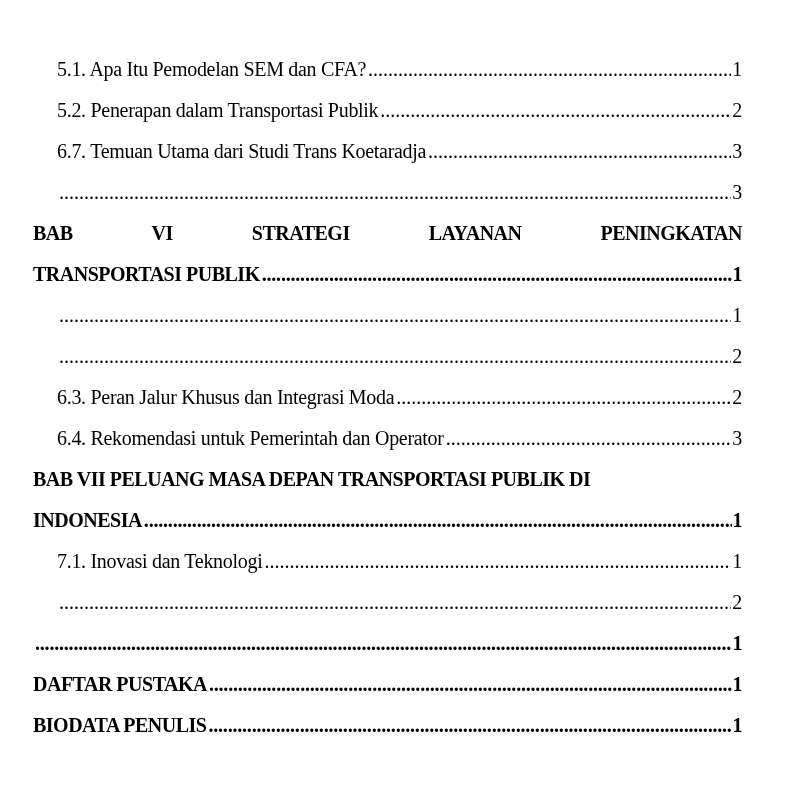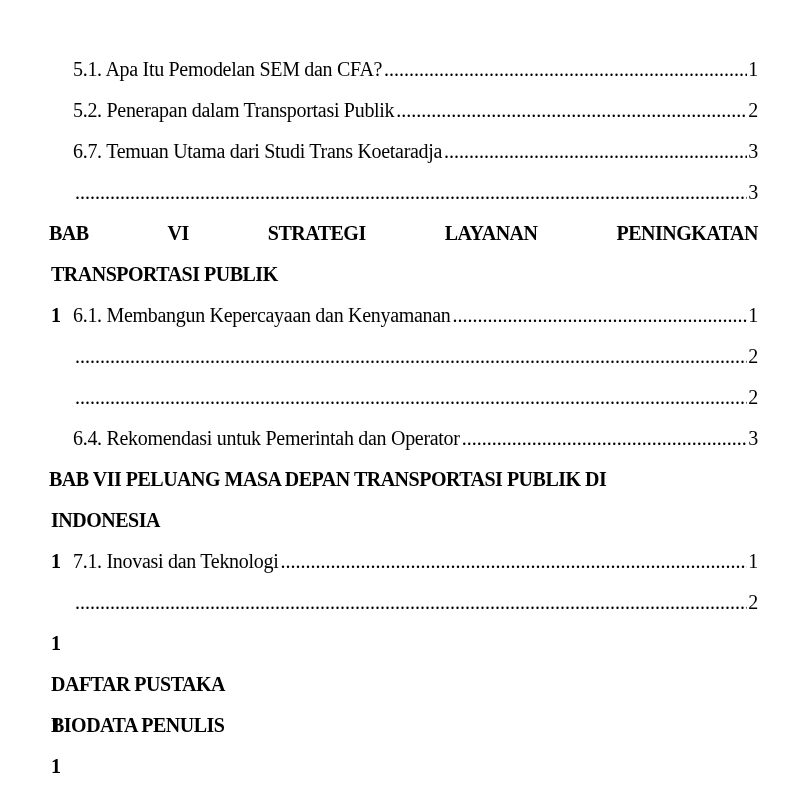--- a/index.html
+++ b/index.html
@@ -13,38 +13,36 @@
       position: relative;
       overflow: hidden;
       font-family: "Liberation Serif", serif;
       color: #000000;
     }
     .toc {
       position: absolute;
       left: 33px;
       top: 49px;
       width: 709px;
-      margin-left: 16px;
     }
     .line {
       height: 41px;
       line-height: 41px;
       font-size: 20px;
       display: flex;
       align-items: baseline;
       white-space: nowrap;
       letter-spacing: -0.3px;
     }
     .sub {
       padding-left: 24px;
     }
     .bold {
       font-weight: bold;
       letter-spacing: -0.5px;
-      flex-direction: column;
     }
     .title {
       flex: 0 0 auto;
     }
     .leader {
       flex: 1 1 auto;
       overflow: hidden;
       margin: 0 1px 0 2px;
       position: relative;
     }
@@ -102,29 +100,29 @@
     <span>LAYANAN</span>
     <span>PENINGKATAN</span>
   </div>
   <div class="line bold">
     <span class="title">TRANSPORTASI PUBLIK</span>
     <span class="leader"></span>
     <span class="page">1</span>
   </div>
 
   <div class="line sub">
-    <span class="title">6.1. Membangun Kepercayaan dan Kenyamanan</span>
     <span class="leader"></span>
     <span class="page">1</span>
   </div>
   <div class="line sub">
     <span class="leader"></span>
     <span class="page">2</span>
   </div>
   <div class="line sub">
+    <span class="title">6.3. Peran Jalur Khusus dan Integrasi Moda</span>
     <span class="leader"></span>
     <span class="page">2</span>
   </div>
   <div class="line sub">
     <span class="title">6.4. Rekomendasi untuk Pemerintah dan Operator</span>
     <span class="leader"></span>
     <span class="page">3</span>
   </div>
 
   <div class="line bold">

